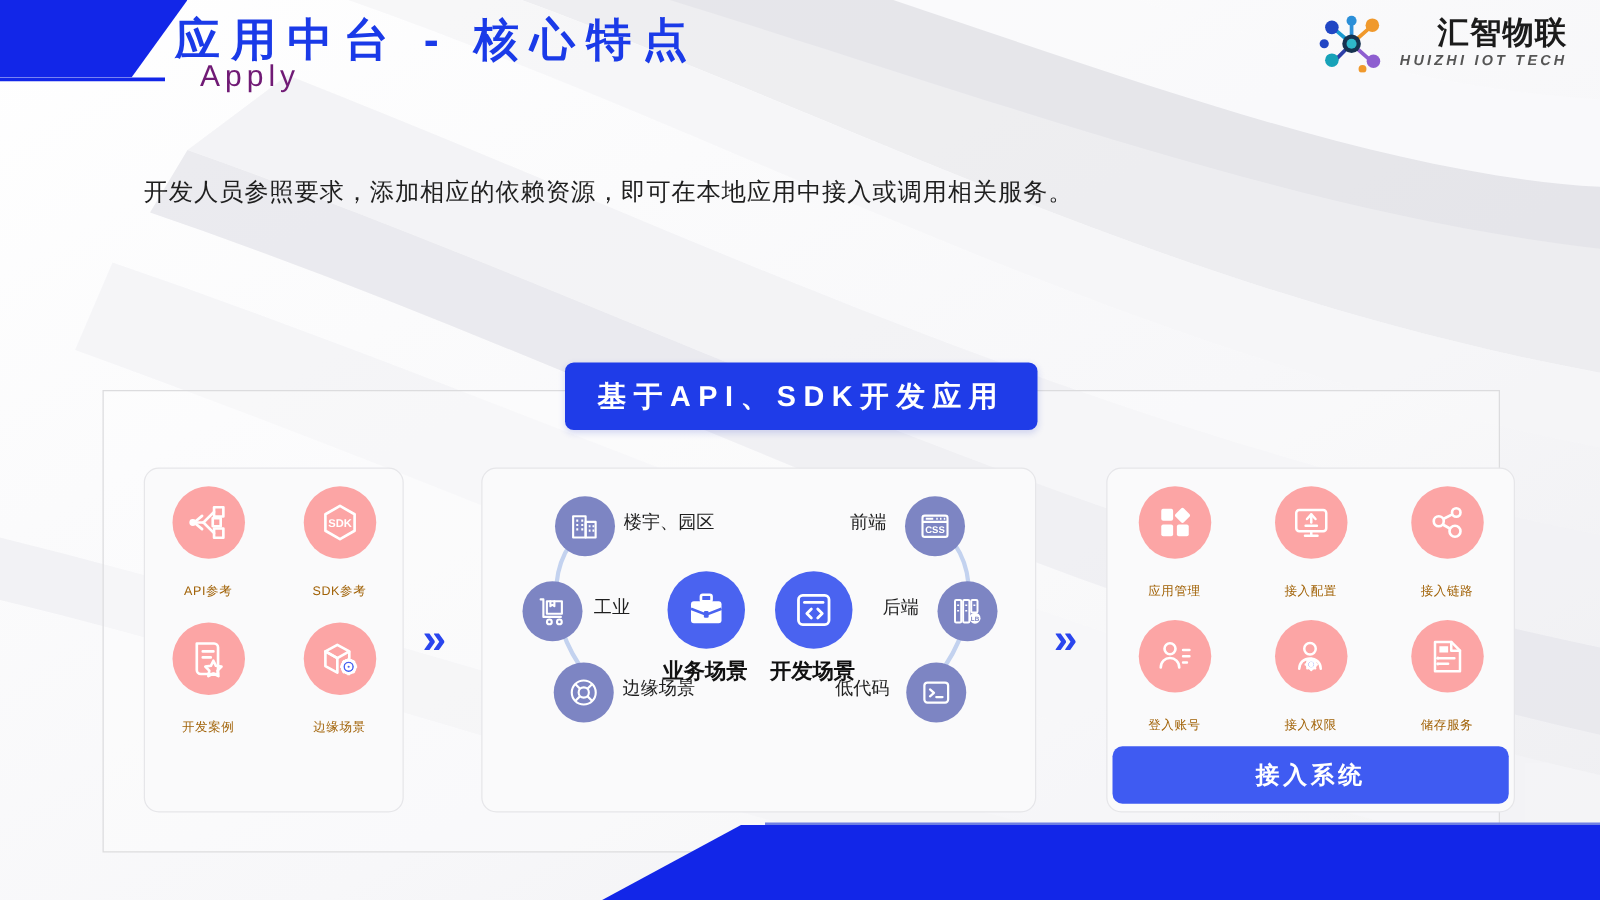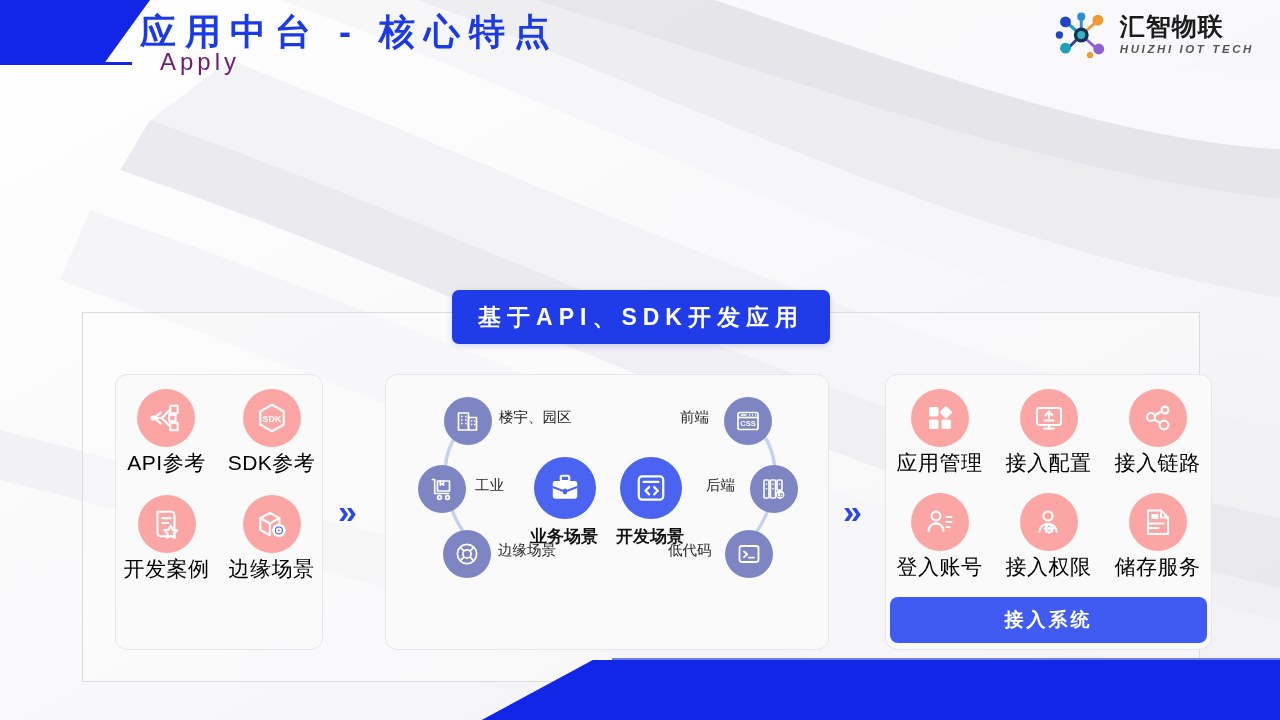--- a/index.html
+++ b/index.html
@@ -29,21 +29,21 @@
     letter-spacing:9px;white-space:nowrap;line-height:50px;
     z-index:3;
   }
   .hdr-sub{
     position:absolute;left:160px;top:48px;
     font-size:24px;color:#701a75;letter-spacing:4px;z-index:2;
     font-weight:400;
   }
   .logo{position:absolute;right:26px;top:8px;height:54px;display:flex;align-items:center;gap:9px;z-index:4;}
   .logo-mark{width:56px;height:46px;flex:0 0 auto;}
-  .logo-txt{display:flex;flex-direction:column;justify-content:center;line-height:1;}
+  .logo-txt{display:flex;flex-direction:column;justify-content:center;line-height:1;text-align:right;}
   .logo-cn{font-size:25px;font-weight:bold;color:#1b1b1b;letter-spacing:1px;}
   .logo-en{font-size:11.5px;color:#555;letter-spacing:2.6px;margin-top:5px;font-style:italic;font-weight:bold;}
 
   
   .para{
     position:absolute;left:115px;font-size:19.5px;color:#1f1f1f;
     letter-spacing:.6px;white-space:nowrap;z-index:4;
   }
   .para.p1{top:140px;}
   .para.p2{top:191px;}
@@ -85,21 +85,21 @@
   
   .icon-grid{position:absolute;left:0;right:0;top:14px;display:grid;justify-items:center;}
   .grid2{grid-template-columns:repeat(2,1fr);row-gap:18px;column-gap:4px;}
   .grid3{grid-template-columns:repeat(3,1fr);row-gap:16px;column-gap:2px;}
   .icon-cell{display:flex;flex-direction:column;align-items:center;}
   .circ{
     width:58px;height:58px;border-radius:50%;background:#fca5a5;
     display:flex;align-items:center;justify-content:center;
   }
   .circ svg{display:block;}
-  .icon-cap{margin-top:2px;font-size:21px;color:#000000;letter-spacing:.5px;white-space:nowrap;}
+  .icon-cap{margin-top:19px;font-size:10px;color:#a16207;letter-spacing:.5px;white-space:nowrap;}
 
   
   .chev{
     position:absolute;z-index:7;color:#2a45ee;font-size:34px;font-weight:bold;
     line-height:1;letter-spacing:-6px;
   }
   .chev1{left:338px;top:494px;}
   .chev2{left:843px;top:494px;}
 
   
@@ -179,20 +179,21 @@
         <circle cx="5" cy="26" r="4.2" fill="#2146c4"></circle>
         <circle cx="40" cy="49" r="3.6" fill="#f0992c"></circle>
       </svg>
       <div class="logo-txt">
         <div class="logo-cn">汇智物联</div>
         <div class="logo-en">HUIZHI IOT TECH</div>
       </div>
     </div>
   </div>
 
+  <div class="para p1">开发人员参照要求，添加相应的依赖资源，即可在本地应用中接入或调用相关服务。</div>
 
   <div class="outer-frame"></div>
 
   <div class="banner">基于API、SDK开发应用</div>
 
   <div class="panel panel-left">
     <div class="icon-grid grid2">
 
       <div class="icon-cell">
         <div class="circ">

